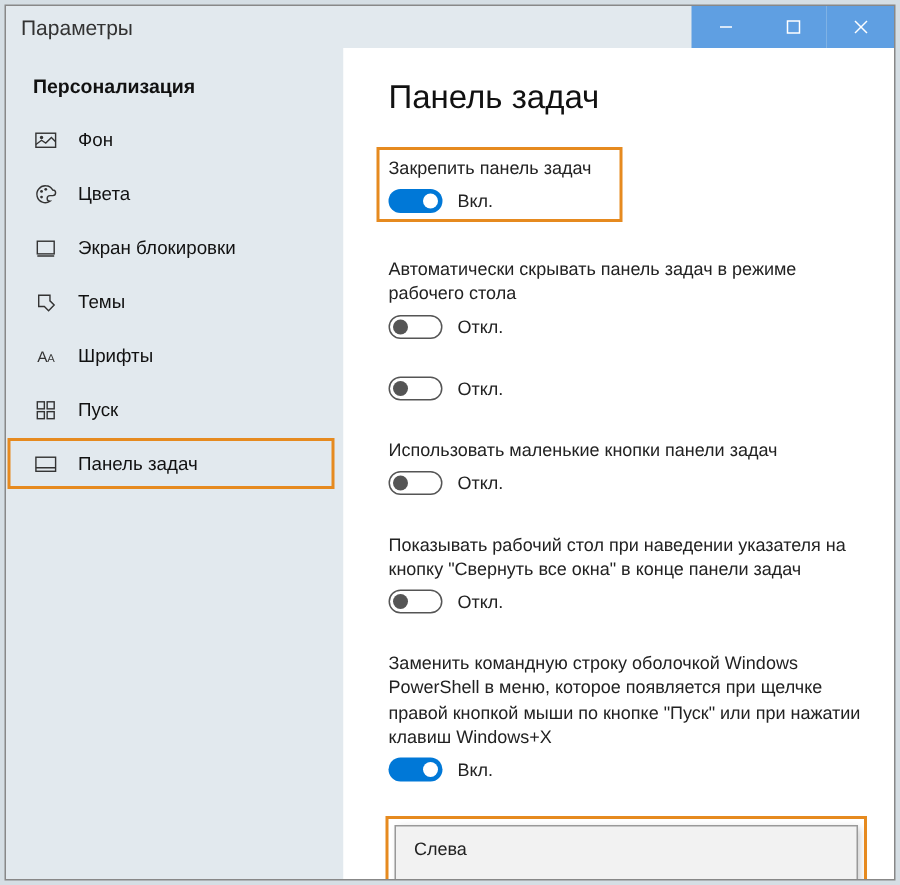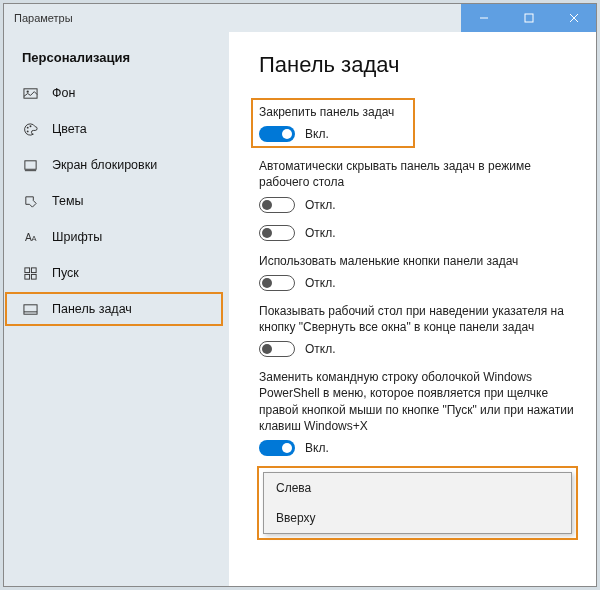--- a/index.html
+++ b/index.html
@@ -1,32 +1,32 @@
 <!DOCTYPE html>
 <html><head>
 <meta charset="utf-8">
 <style>
 * { margin: 0; padding: 0; box-sizing: border-box; font-family: 'Segoe UI', sans-serif; }
 body { background: #d5dee4; width: 600px; height: 590px; overflow: hidden; }
 .window { width: 594px; height: 584px; margin: 3px; background: #fff; background: linear-gradient(90deg, #e2e9ee 0%, #e2e9ee 225px, #fff 225px, #fff 100%); border: 1px solid #888; position: relative; }
 .titlebar { height: 28px; background: #e2e9ee; display: flex; align-items: center; justify-content: space-between; }
-.titlebar-title { font-size: 11px; color: #333; padding-left: 10px; }
+.titlebar-title { font-size: 14px; color: #333; padding-left: 10px; }
 .window-controls { display: flex; height: 100%; }
 .wc-btn { width: 45px; height: 100%; display: flex; align-items: center; justify-content: center; background: #5f9fe2; color: #fff; font-size: 11px; cursor: pointer; }
 .wc-close { background: #5f9fe2; }
 .sidebar { position: absolute; top: 28px; left: 0; width: 225px; height: calc(100% - 28px); background: #e2e9ee; padding-top: 12px; }
 .nav-item { display: flex; align-items: center; height: 36px; padding-left: 18px; font-size: 12.5px; color: #111; cursor: pointer; gap: 14px; }
 .nav-item.selected { outline: 2px solid #e68a1f; outline-offset: -3px; margin-right: 5px; }
 .nav-icon { width: 16px; height: 16px; display: flex; align-items: center; justify-content: center; }
 .search-box { margin: 8px 14px 10px 14px; height: 30px; border: 1px solid #888; background: #e2e9ee; display: flex; align-items: center; padding: 0 8px; justify-content: space-between; }
 .search-box input { border: none; background: transparent; font-size: 12.5px; outline: none; width: 160px; font-style: italic; color: #555; }
 .section-title { font-size: 13px; font-weight: 600; color: #111; padding: 6px 18px 10px 18px; }
 .content { position: absolute; top: 28px; left: 225px; right: 0; bottom: 0; background: #fff; padding: 20px 20px 0 30px; overflow: hidden; }
 .page-title { font-size: 22px; font-weight: 400; color: #111; margin-bottom: 22px; }
-.setting { margin-bottom: 12px; }
+.setting { margin-bottom: 25px; }
 .setting.highlighted { outline: 2px solid #e68a1f; padding: 4px 6px; margin-left: -6px; width: 160px; }
 .setting-label { font-size: 12px; color: #222; margin-bottom: 6px; line-height: 1.35; }
 .toggle-row { display: flex; align-items: center; gap: 10px; }
 .toggle { width: 36px; height: 16px; border-radius: 8px; position: relative; cursor: pointer; }
 .toggle.on { background: #0078d7; }
 .toggle.off { background: #fff; border: 1.5px solid #555; }
 .toggle-knob { width: 10px; height: 10px; border-radius: 50%; position: absolute; top: 50%; transform: translateY(-50%); }
 .toggle.on .toggle-knob { background: #fff; right: 3px; }
 .toggle.off .toggle-knob { background: #555; left: 2px; }
 .toggle-state { font-size: 12px; color: #222; }

